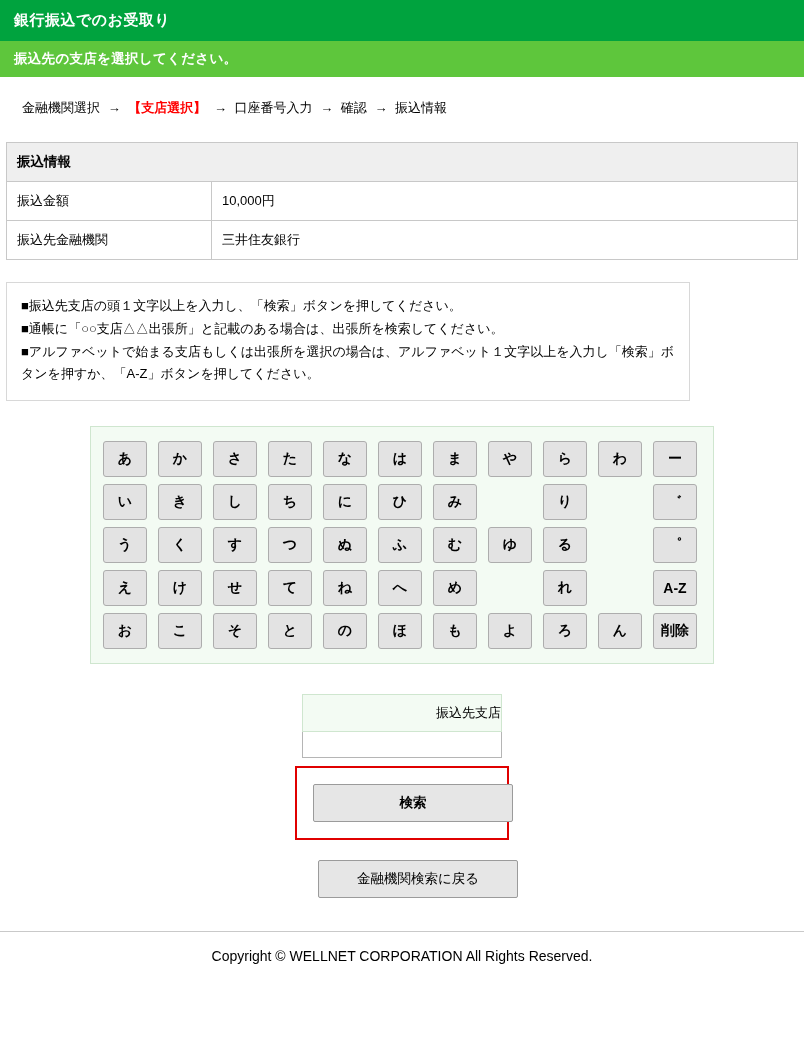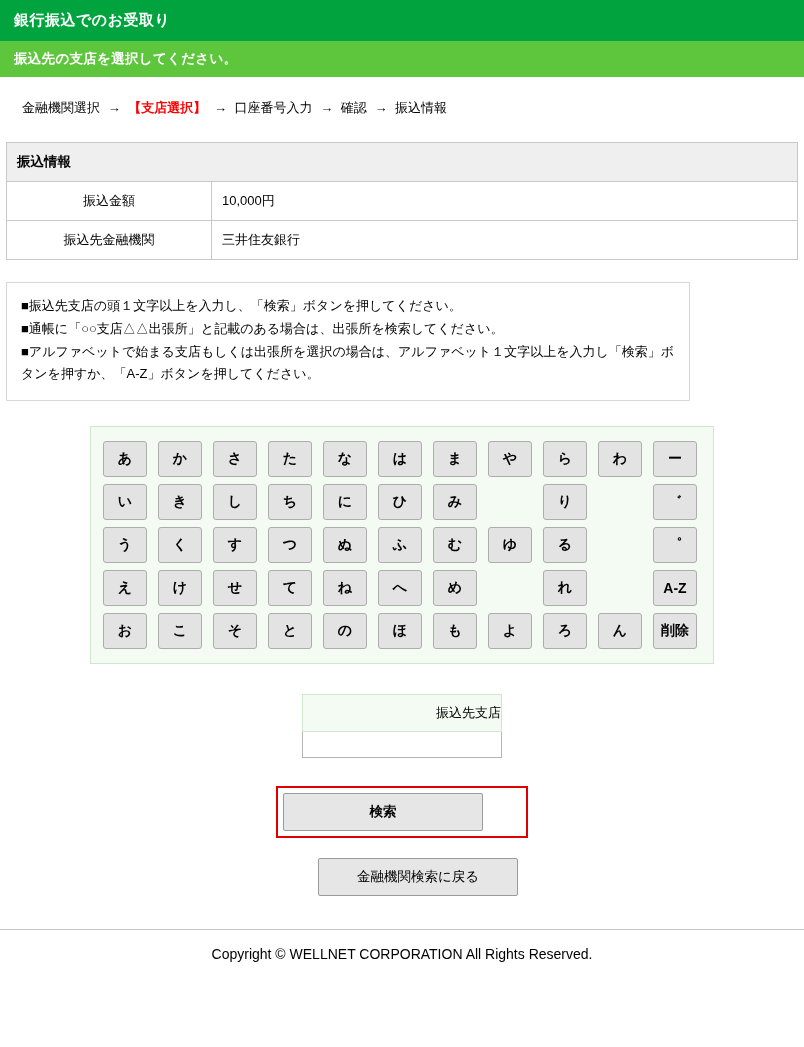--- a/index.html
+++ b/index.html
@@ -62,21 +62,20 @@
     font-weight: normal;
   }
   table.info tr.head th {
     background: #efefef;
     font-weight: bold;
     font-size: 13.5px;
   }
   table.info td.label {
     width: 205px;
     background: #ffffff;
-    text-align: center;
   }
   
   .notes {
     margin: 22px 6px 0 6px;
     width: 684px;
     border: 1px solid #d8d8d8;
     padding: 12px 14px 14px 14px;
     font-size: 13px;
     line-height: 1.75;
   }
@@ -136,24 +135,24 @@
     height: 26px;
     border: 1px solid #b5b5b5;
     border-top: none;
     font-size: 13px;
     padding: 2px 5px;
     font-family: "Liberation Sans", sans-serif;
     outline: none;
   }
   
   .search-highlight {
-    margin: 28px auto 0 auto;
-    width: 252px;
+    margin: 8px auto 0 auto;
+    width: 214px;
     border: 2px solid #e00000;
-    padding: 5px;
+    padding: 16px;
   }
   .btn {
     display: block;
     width: 200px;
     height: 38px;
     background: #e6e6e6;
     border: 1px solid #9b9b9b;
     border-radius: 2px;
     font-size: 13.5px;
     font-family: "Liberation Sans", sans-serif;

